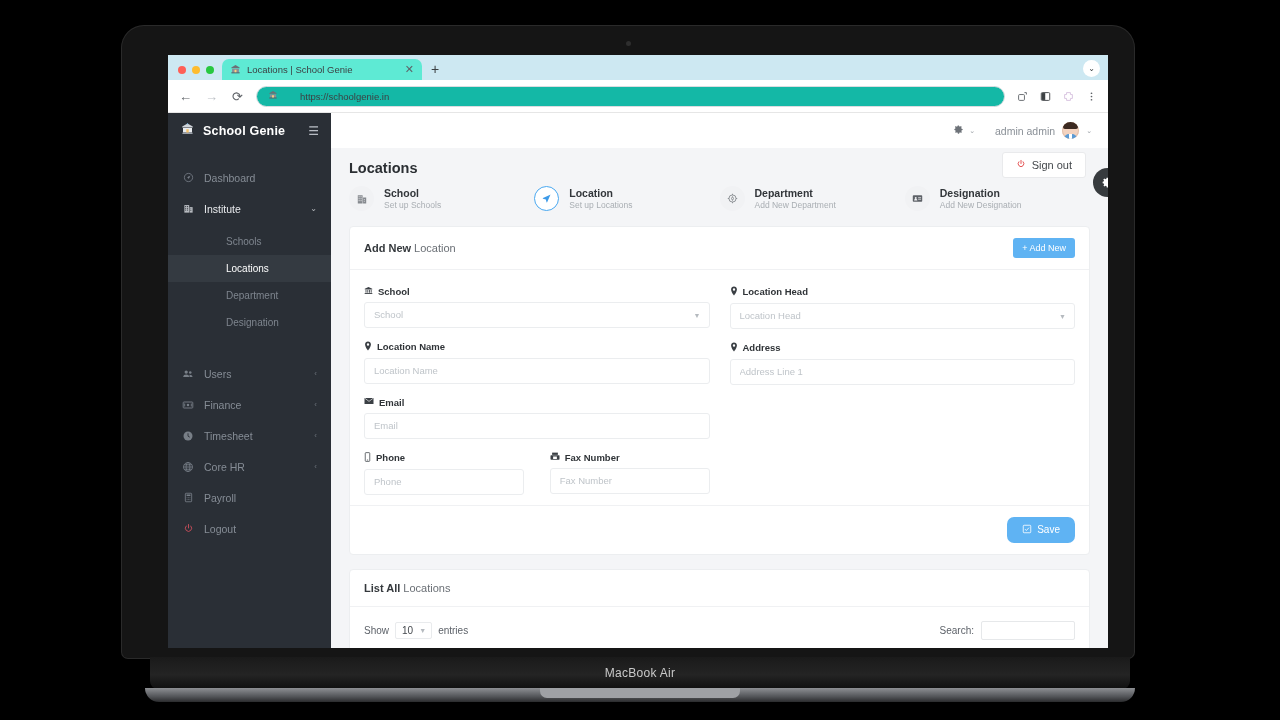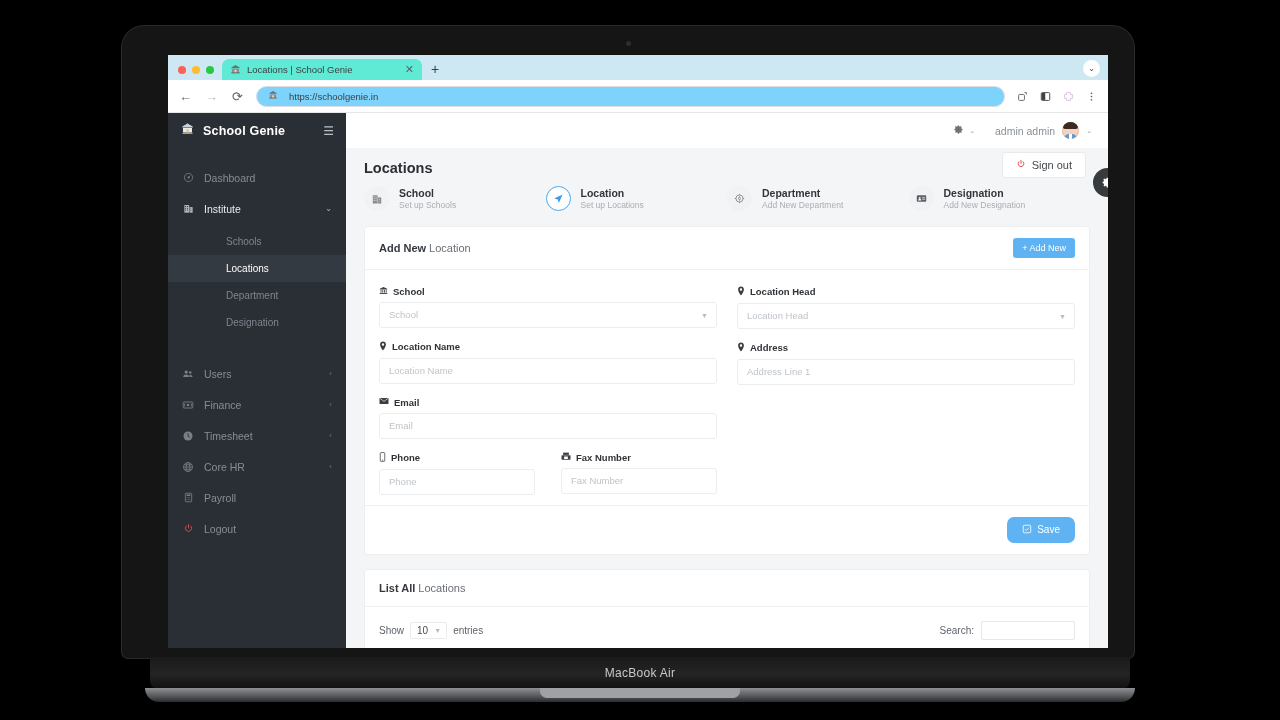--- a/index.html
+++ b/index.html
@@ -91,35 +91,35 @@
   }
 
   .toolbar {
     height: 33px; background: #fff;
     display: flex; align-items: center; gap: 11px; padding: 0 10px;
     border-bottom: 1px solid #e6e6e6;
   }
   .nav-btn { font-size: 13px; color: #5f6368; width: 15px; text-align: center; }
   .nav-btn.dim { color: #bdc1c6; }
   .omnibox {
-    flex: 1; height: 21px; background: #7dd3fc;
+    flex: 1; height: 21px; background: #14b8a6;
     border: 1px solid #dadce0; border-radius: 11px;
-    display: flex; align-items: center; gap: 11px; padding: 0 11px; text-align: center;
+    display: flex; align-items: center; gap: 22px; padding: 0 11px; text-align: center;
   }
   .omnibox-lock { font-size: 9px; }
   .omnibox-url { font-size: 9.5px; color: #3c4043; }
   .tb-icons { display: flex; align-items: center; gap: 10px; }
   .tb-ico { color: #5f6368; display: flex; align-items: center; }
 
   
   .viewport { position: relative; height: 535px; background: #f4f5f7; overflow: hidden; display: flex; }
 
   
   .sidebar {
-    width: 178px; background: #2a2f36; color: #9aa0a8; flex-shrink: 0;
+    width: 163px; background: #2a2f36; color: #9aa0a8; flex-shrink: 0;
     padding-bottom: 20px;
   }
   .brand {
     height: 35px; display: flex; align-items: center; gap: 8px;
     padding: 0 12px; background: #2a2f36;
   }
   .brand-logo { font-size: 13px; }
   .brand-name { color: #fff; font-size: 12.5px; font-weight: 600; letter-spacing: .2px; }
   .brand-burger { margin-left: auto; color: #b8bdc4; font-size: 12px; line-height: 1; }
 

